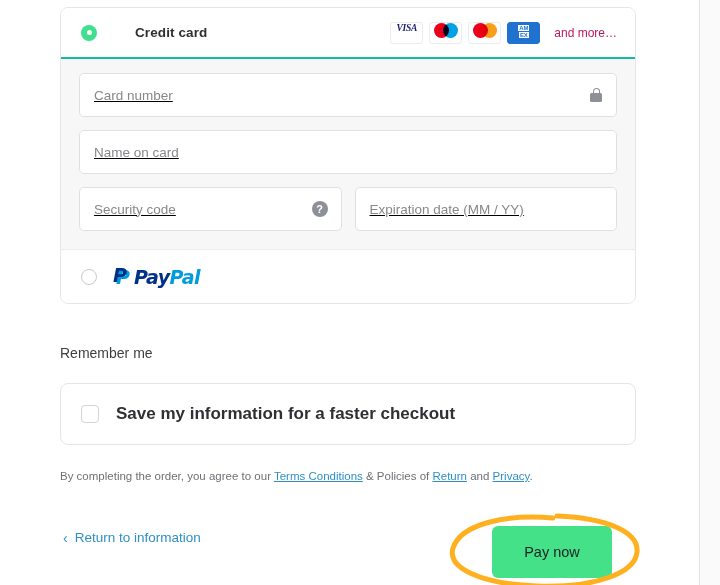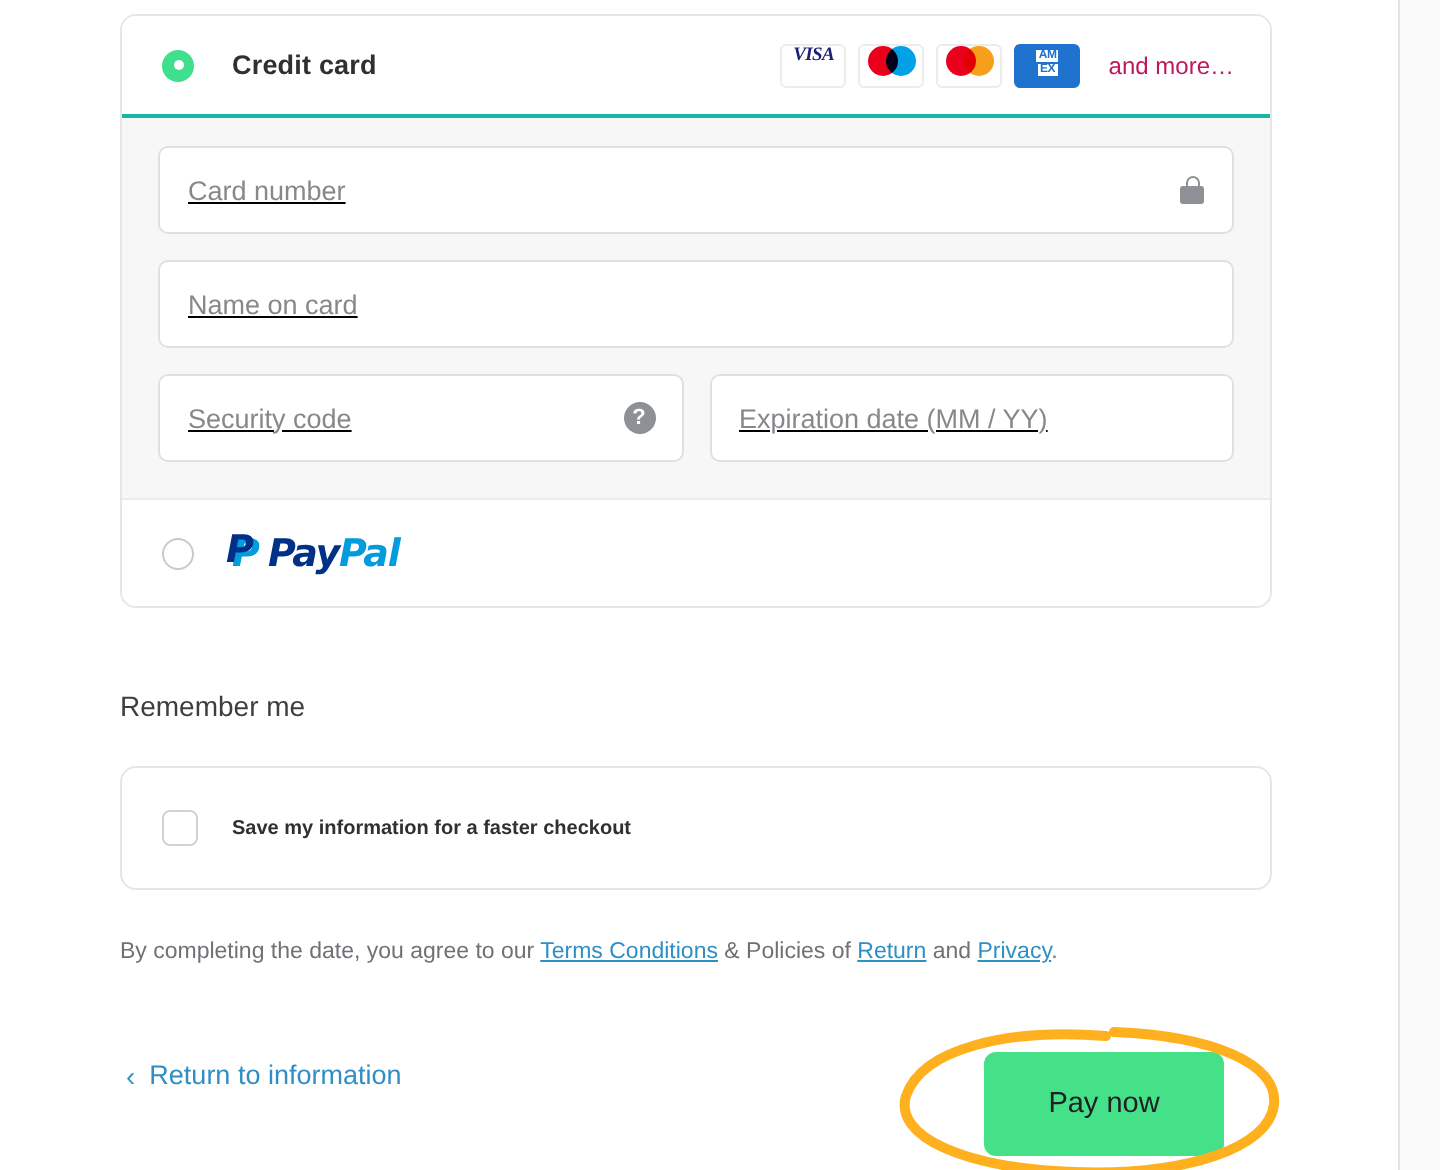--- a/index.html
+++ b/index.html
@@ -34,20 +34,21 @@
     overflow: hidden;
     background: #ffffff;
     margin-top: 7px;
   }
   .pay-head {
     display: flex;
     align-items: center;
     height: 49px;
     padding: 0 18px 0 20px;
     background: #ffffff;
+    gap: 19px;
   }
   .radio-on {
     width: 16px; height: 16px;
     border-radius: 50%;
     background: #3fdf8e;
     display: flex; align-items: center; justify-content: center;
     flex: none;
   }
   .radio-on i {
     width: 5px; height: 5px; border-radius: 50%;
@@ -205,21 +206,21 @@
   }
   .checkbox {
     width: 18px; height: 18px;
     border: 1px solid #d2d3d6;
     border-radius: 4px;
     background: #ffffff;
     flex: none;
   }
   .remember-label {
     margin-left: 17px;
-    font-size: 10px; font-weight: bold; color: #2f3033;
+    font-size: 17px; font-weight: bold; color: #2f3033;
   }
 
   .disclaimer {
     margin-top: 23px;
     font-size: 11.5px;
     color: #6f7175;
     line-height: 1.4;
   }
   .disclaimer a {
     color: #2f8fc4; text-decoration: underline;
@@ -341,21 +342,21 @@
       </div>
     </div>
 
     <h2 class="section-title">Remember me</h2>
 
     <div class="remember-box">
       <span class="checkbox"></span>
       <span class="remember-label">Save my information for a faster checkout</span>
     </div>
 
-    <p class="disclaimer"><span>By completing the date, you agree to our </span><a href="#">Terms Conditions</a><span> &amp; Policies of </span><a href="#">Return</a><span> and </span><a href="#">Privacy</a><span>.</span></p>
+    <p class="disclaimer"><span>By completing the order, you agree to our </span><a href="#">Terms Conditions</a><span> &amp; Policies of </span><a href="#">Return</a><span> and </span><a href="#">Privacy</a><span>.</span></p>
 
     <div class="footer">
       <a class="return-link" href="#">
         <span class="chev">‹</span>
         <span>Return to information</span>
       </a>
 
       <div class="paynow-wrap">
         <button class="paynow">Pay now</button>
         <svg class="annot" viewBox="0 0 200 80">

